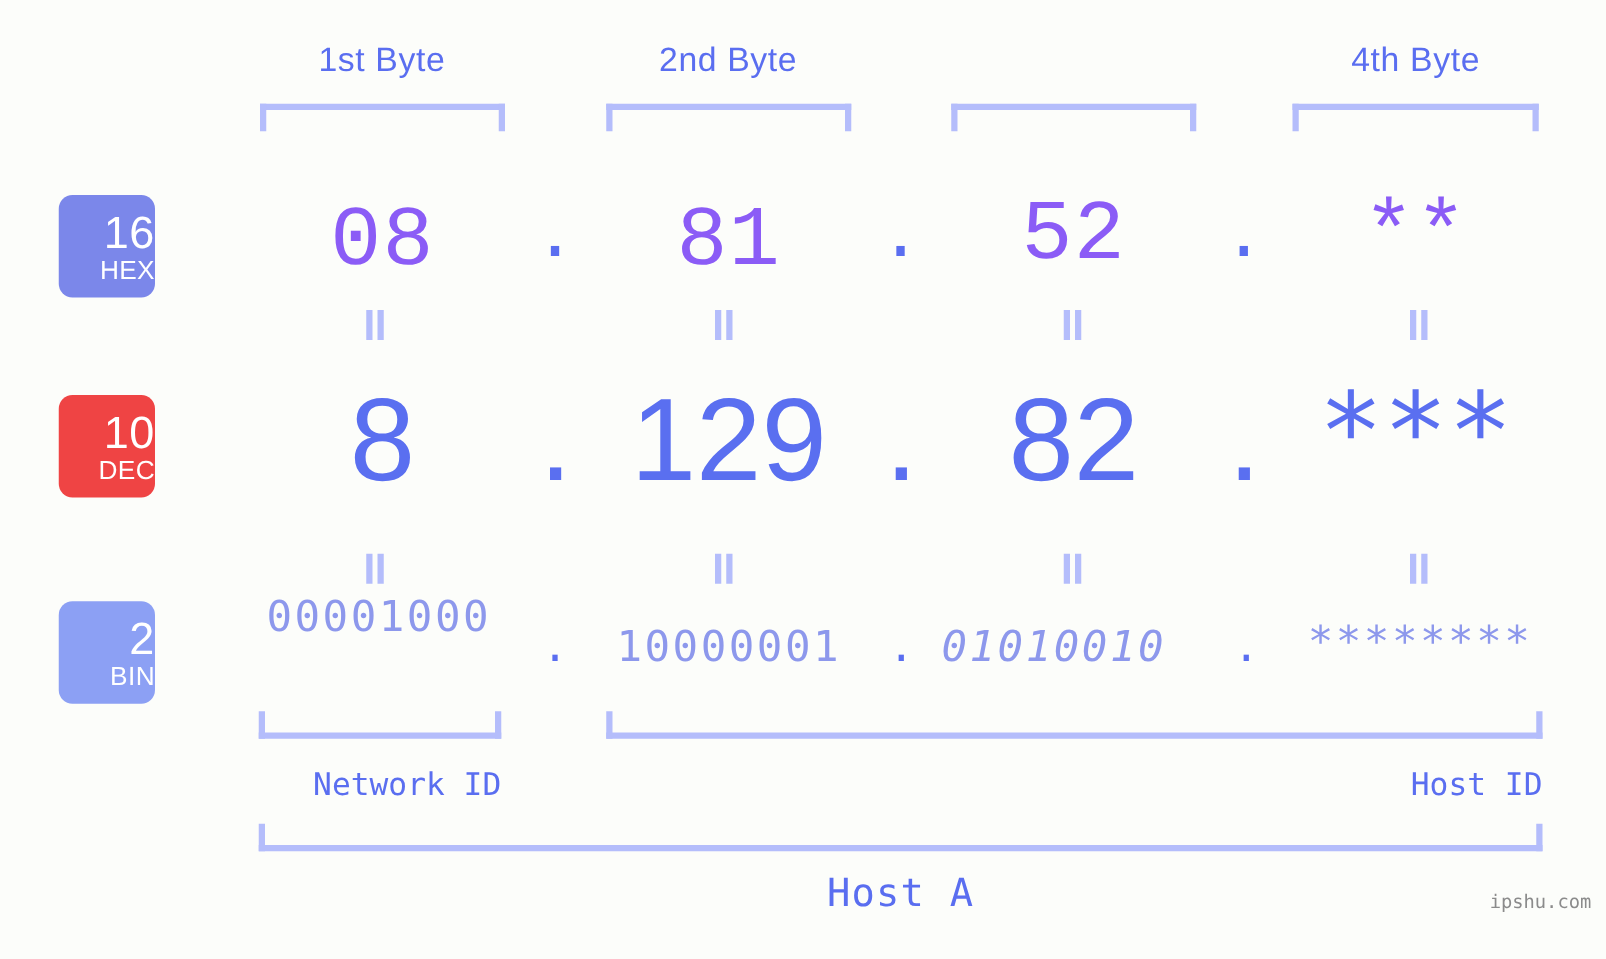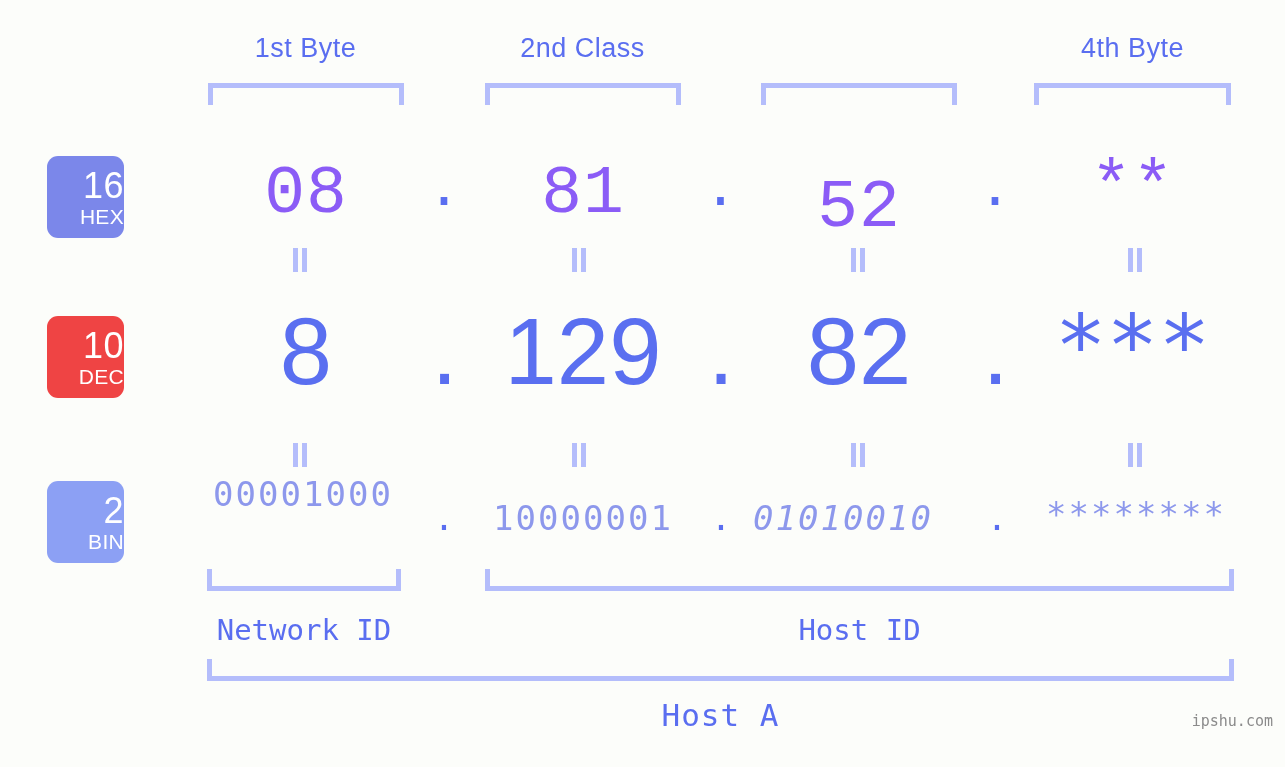--- a/index.html
+++ b/index.html
@@ -147,23 +147,23 @@
     background: #b4bdfb;
     display: block;
   }
   .eq i.a { left: 2px; }
   .eq i.b { left: 11px; }
 
   
   .id-label {
     position: absolute;
     font-family: "DejaVu Sans Mono", monospace;
-    font-size: 29px;
-    color: #5a6ef0;
-    text-align: center;
+    font-size: 25px;
+    color: #5a6ef0;
+    text-align: right;
     white-space: nowrap;
     letter-spacing: 0px;
   }
 
   .class-label {
     position: absolute;
     font-family: "DejaVu Sans Mono", monospace;
     font-size: 31px;
     color: #5a6ef0;
     text-align: center;
@@ -180,21 +180,21 @@
     color: #8b8b8b;
     letter-spacing: 0px;
   }
 </style>
 </head>
 <body>
 
 <div id="stage">
 
   <div class="byte-label" style="left:207px; width:197px;">1st Byte</div>
-  <div class="byte-label" style="left:484px; width:197px;">2nd Class</div>
+  <div class="byte-label" style="left:484px; width:197px;">2nd Byte</div>
   <div class="byte-label" style="left:1034px; width:197px;">4th Byte</div>
 
   <div class="bracket" style="left:208px; top:83px; width:196px;"></div>
   <div class="bracket" style="left:485px; top:83px; width:196px;"></div>
   <div class="bracket" style="left:761px; top:83px; width:196px;"></div>
   <div class="bracket" style="left:1034px; top:83px; width:197px;"></div>
 
   <div class="badge" id="badge-hex">
     <span class="num">16</span>
     <span class="lbl">HEX</span>
@@ -206,21 +206,21 @@
   <div class="badge" id="badge-bin">
     <span class="num">2</span>
     <span class="lbl">BIN</span>
   </div>
 
   <div id="row-hex">
     <div class="cell" style="left:208px; top:155px; width:196px;">08</div>
     <div class="cell dot" style="left:404px; top:155px; width:81px;">.</div>
     <div class="cell" style="left:485px; top:155px; width:196px;">81</div>
     <div class="cell dot" style="left:681px; top:155px; width:80px;">.</div>
-    <div class="cell" style="left:761px; top:169px; width:196px;">52</div>
+    <div class="cell" style="left:761px; top:150px; width:196px;">52</div>
     <div class="cell dot" style="left:957px; top:155px; width:77px;">.</div>
     <div class="cell" style="left:1034px; top:150px; width:197px;">**</div>
   </div>
 
   <div class="eq" style="left:291px; top:248px;">
       <i class="a"></i>
       <i class="b"></i>
     </div>
   <div class="eq" style="left:570px; top:248px;">
       <i class="a"></i>

